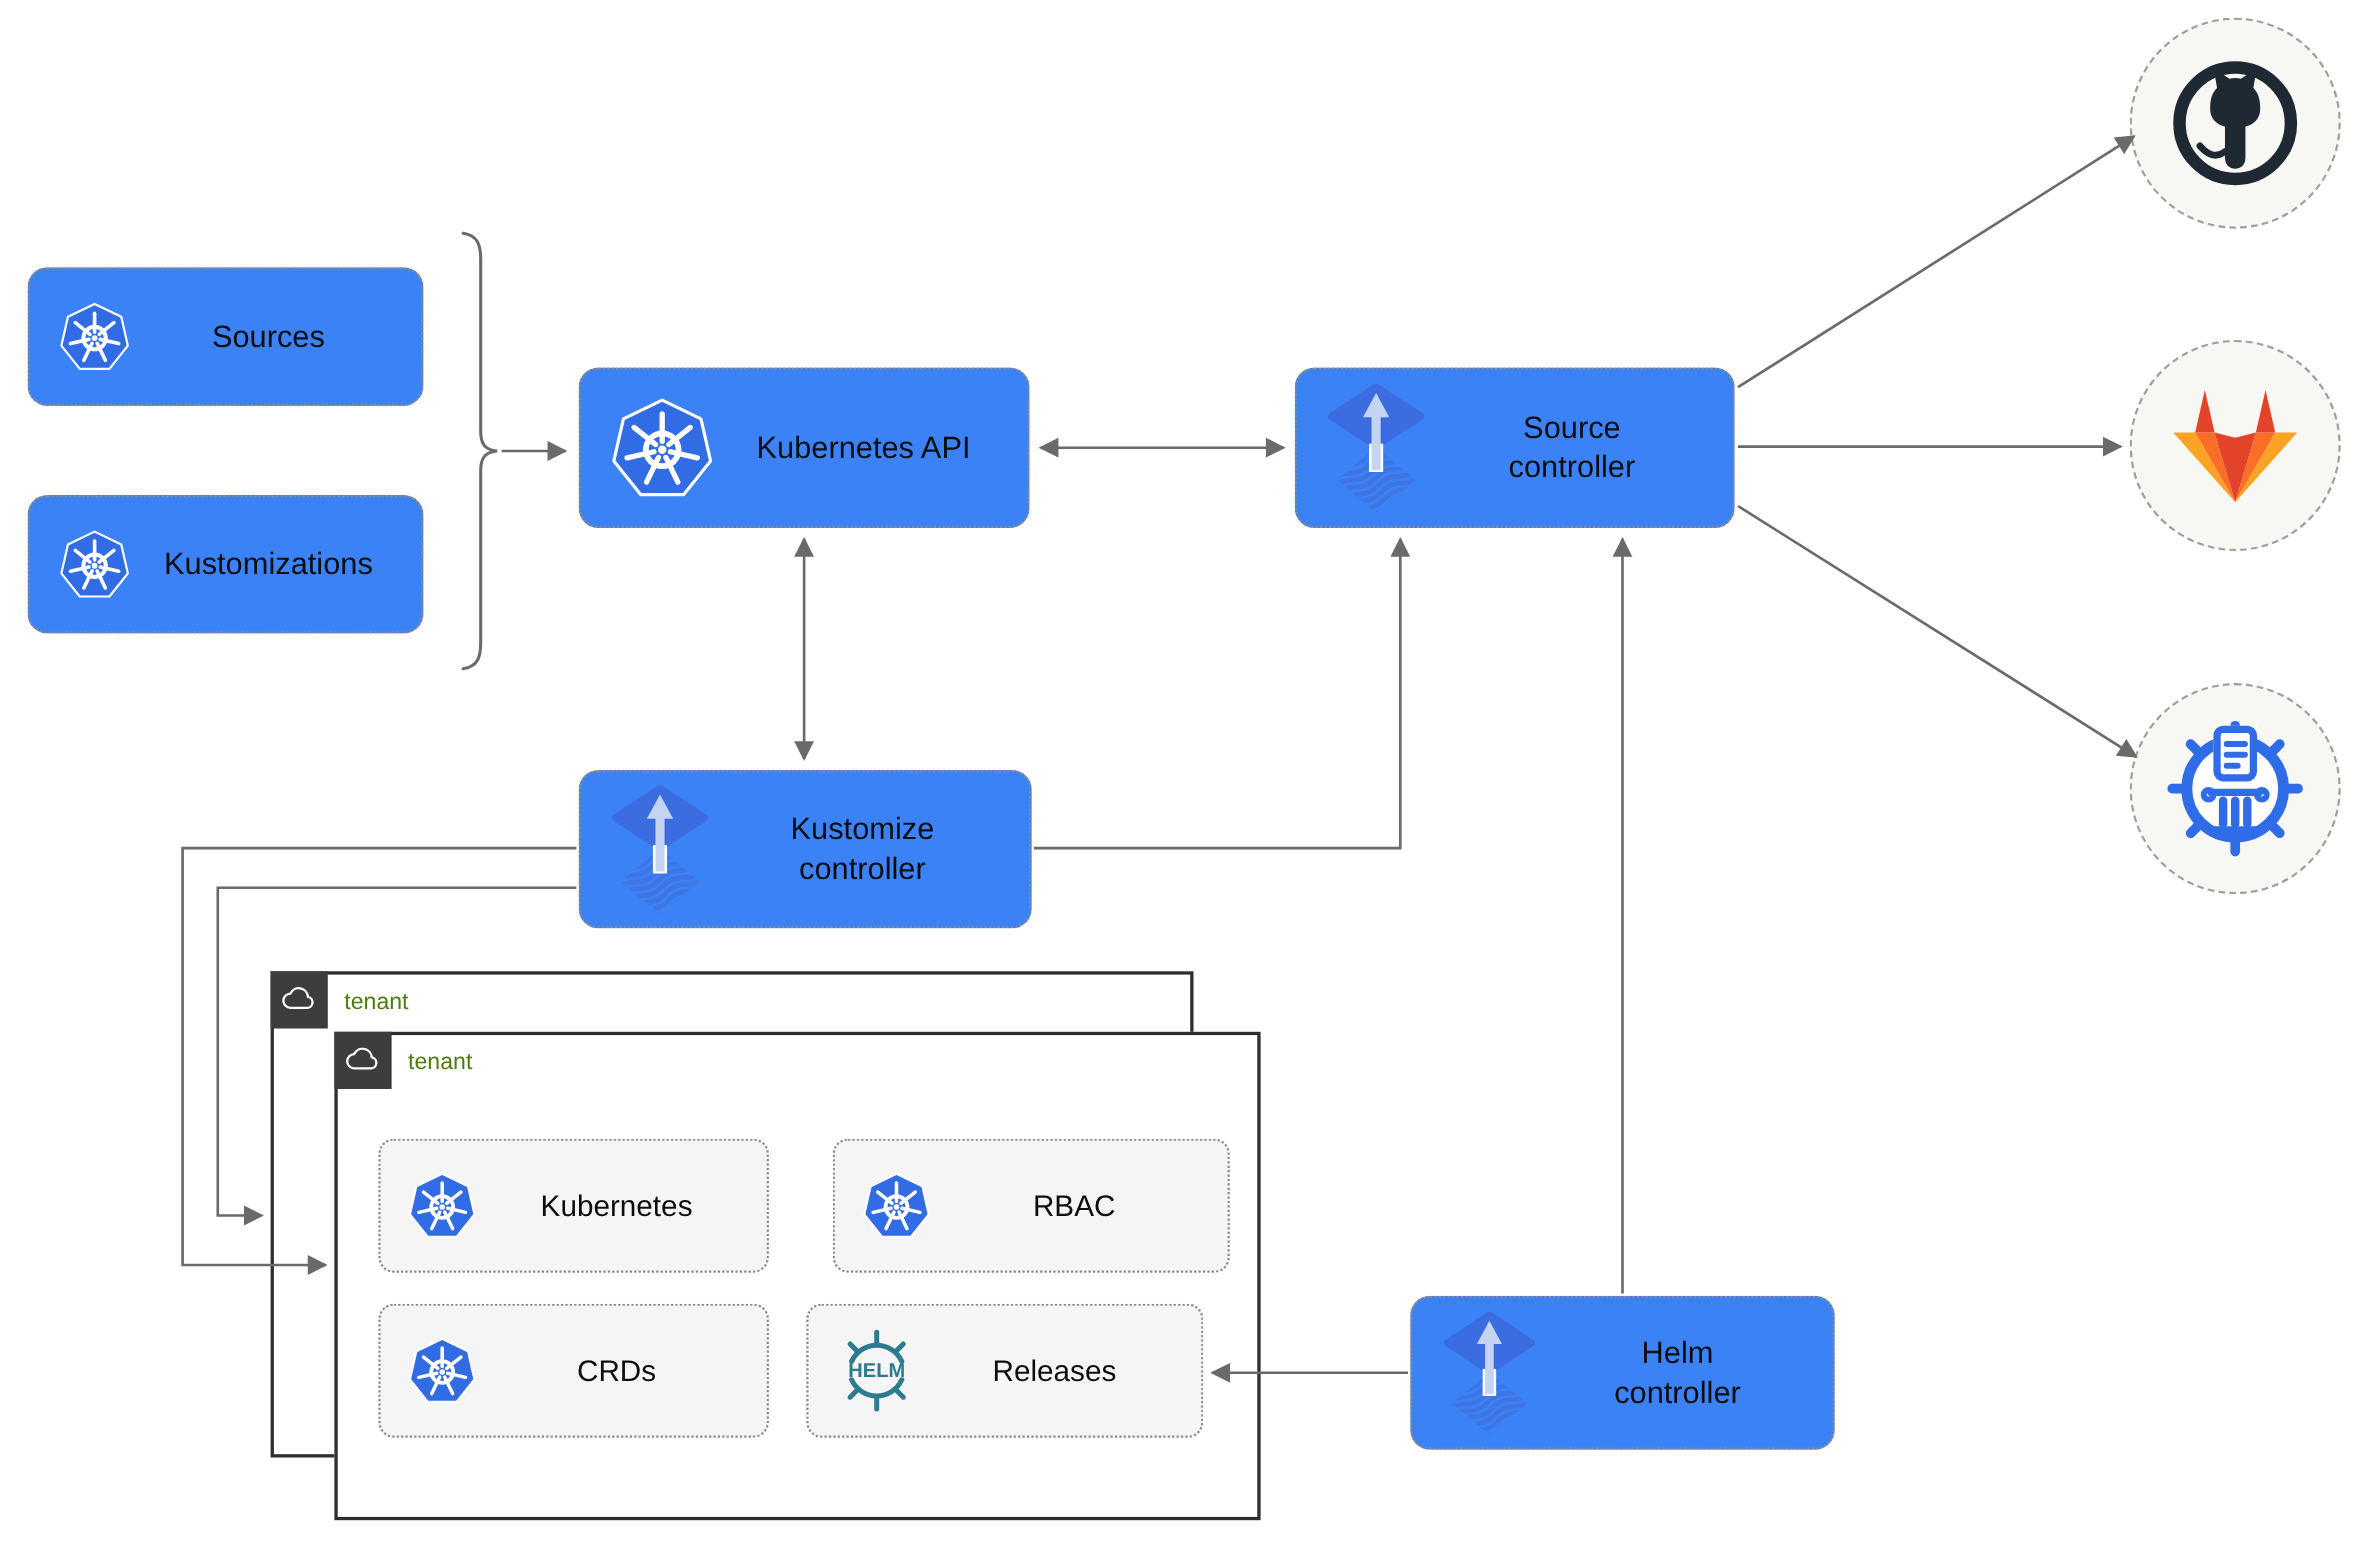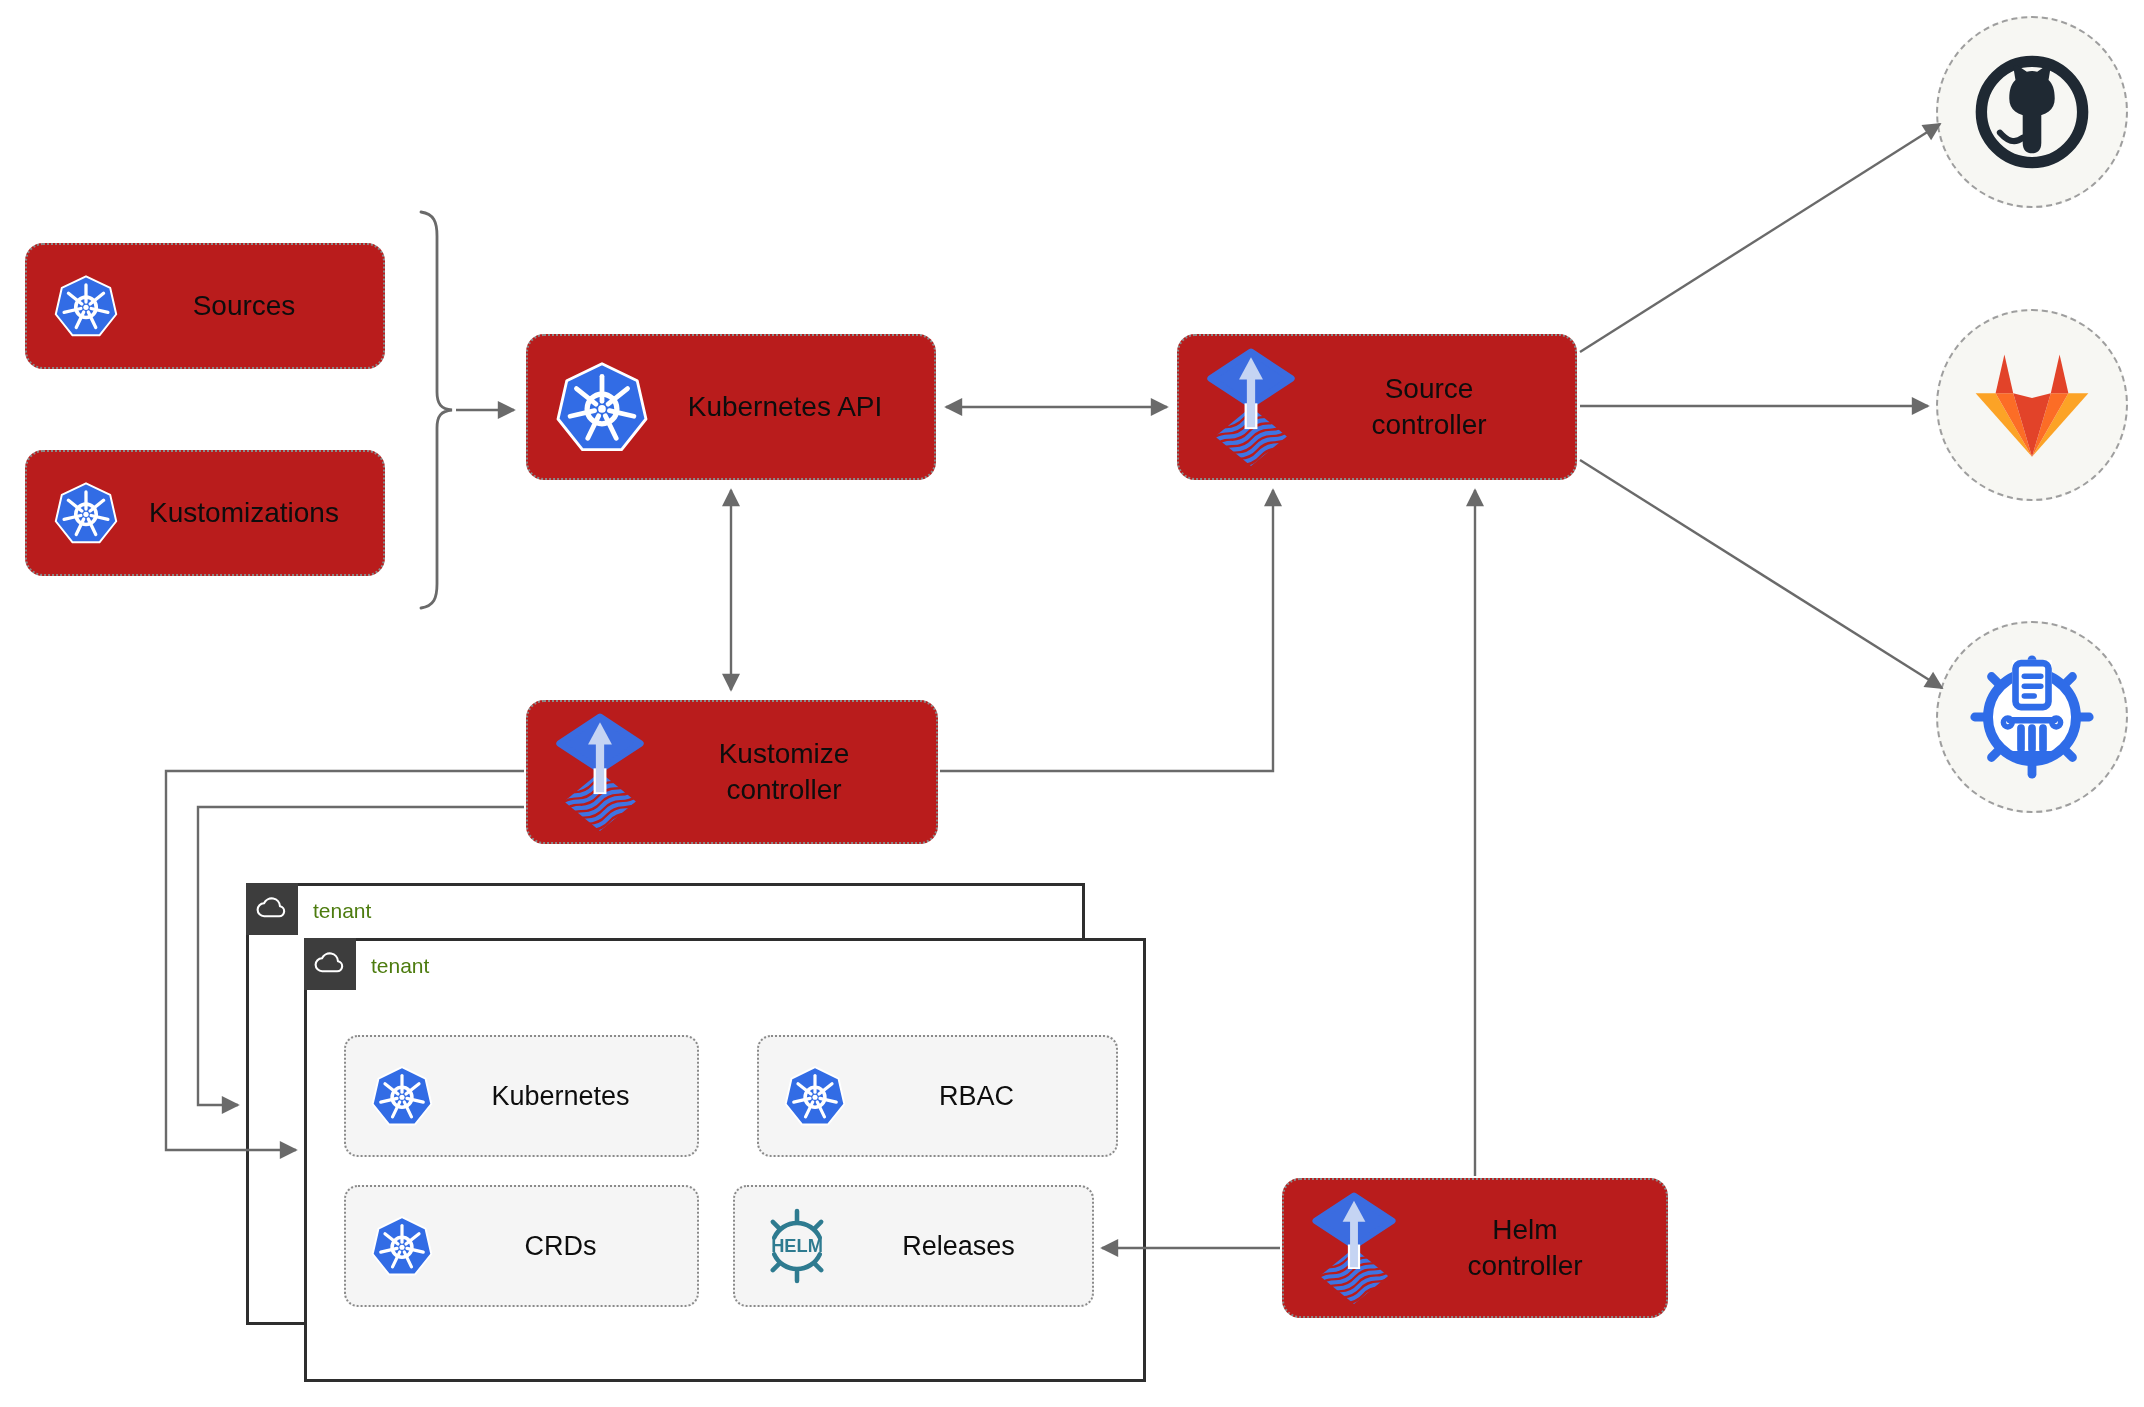--- a/index.html
+++ b/index.html
@@ -2,21 +2,21 @@
 <html><head>
 <meta charset="utf-8">
 <style>
   html,body{margin:0;padding:0;background:#ffffff;}
   #stage{position:relative;width:2144px;height:1407px;background:#ffffff;overflow:hidden;
          font-family:"Liberation Sans", sans-serif;}
   svg{display:block;}
   .connector-layer{position:absolute;left:0;top:0;z-index:40;pointer-events:none;}
 
   
-  .node{position:absolute;box-sizing:border-box;background:#b91c1c;border:2.5px dotted #8a8a8a;
+  .node{position:absolute;box-sizing:border-box;background:#3b82f6;border:2.5px dotted #8a8a8a;
         border-radius:18px;display:flex;align-items:center;padding-left:26px;z-index:10;}
   .node-label{flex:1;text-align:center;font-size:28px;color:#0d0d0d;line-height:1.3;
               padding-right:14px;}
   .icon-wrap{flex:0 0 auto;display:flex;align-items:center;justify-content:center;}
 
   
   .circle-node{position:absolute;width:192px;height:192px;box-sizing:border-box;border-radius:50%;
                border:2.5px dashed #9e9e9e;background:#f7f7f3;display:flex;align-items:center;
                justify-content:center;z-index:10;}
 

